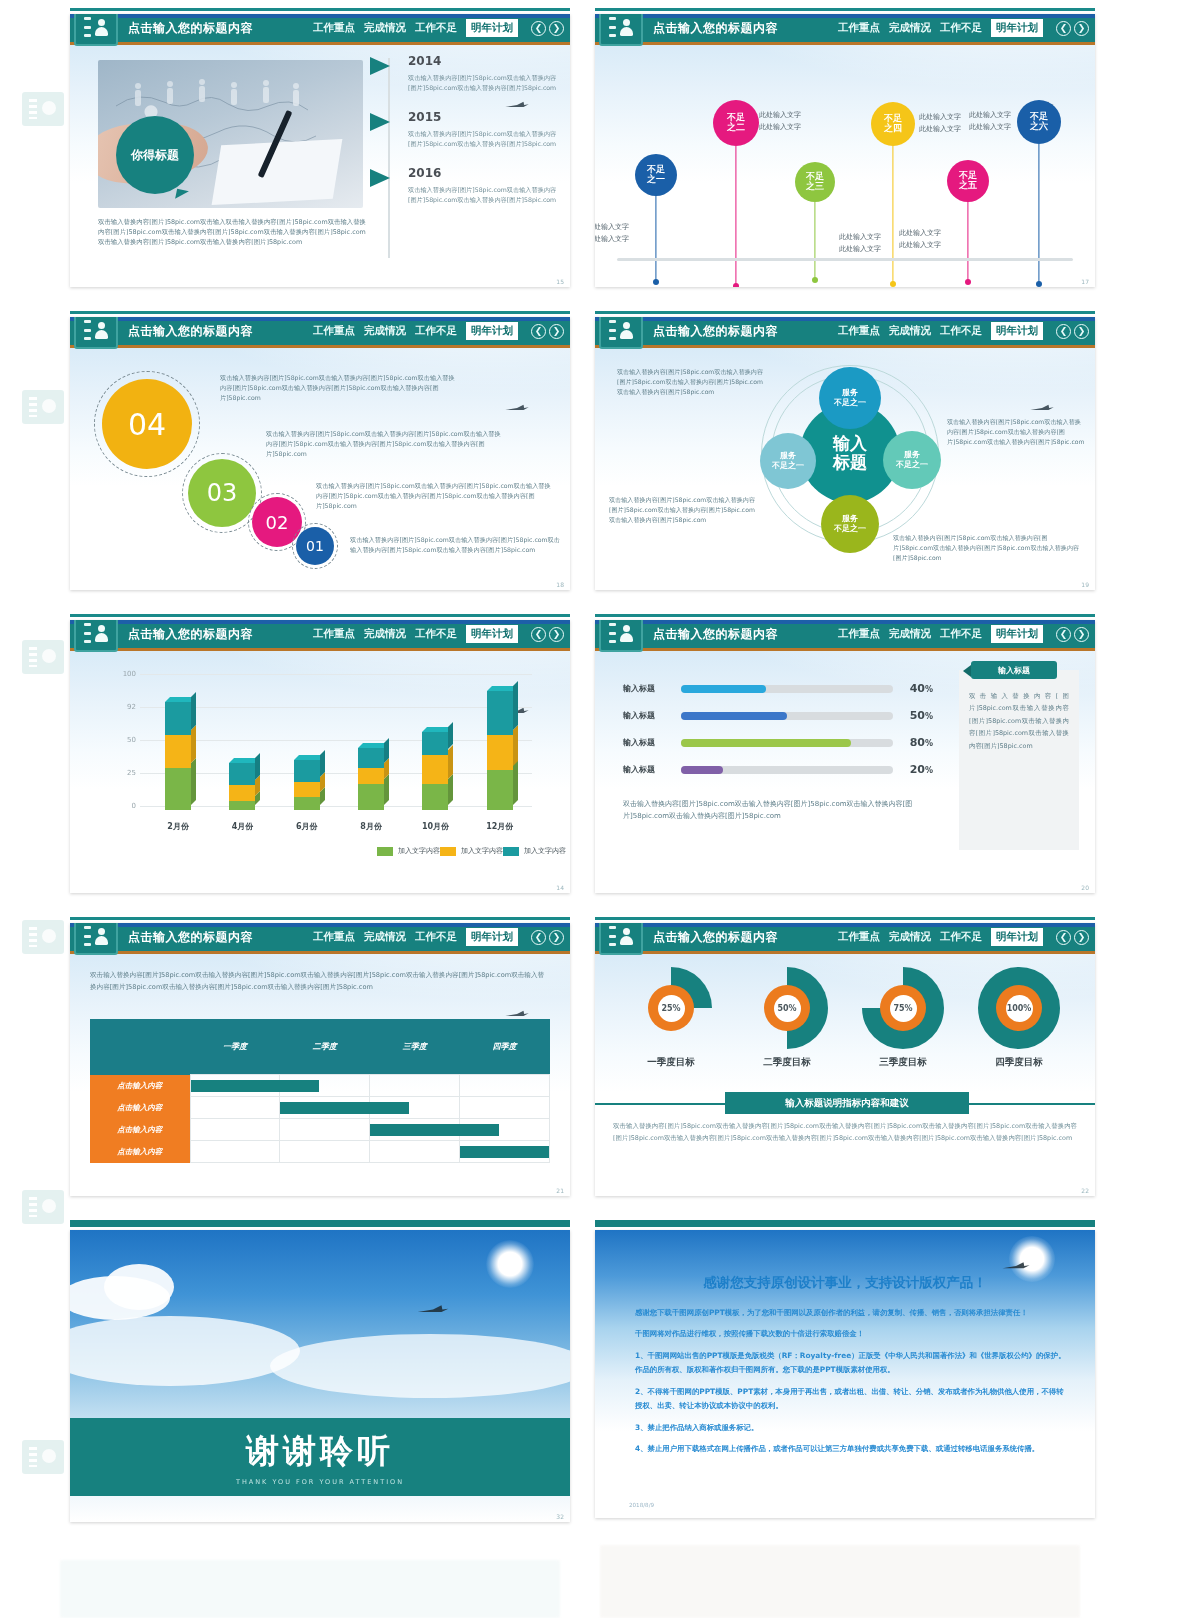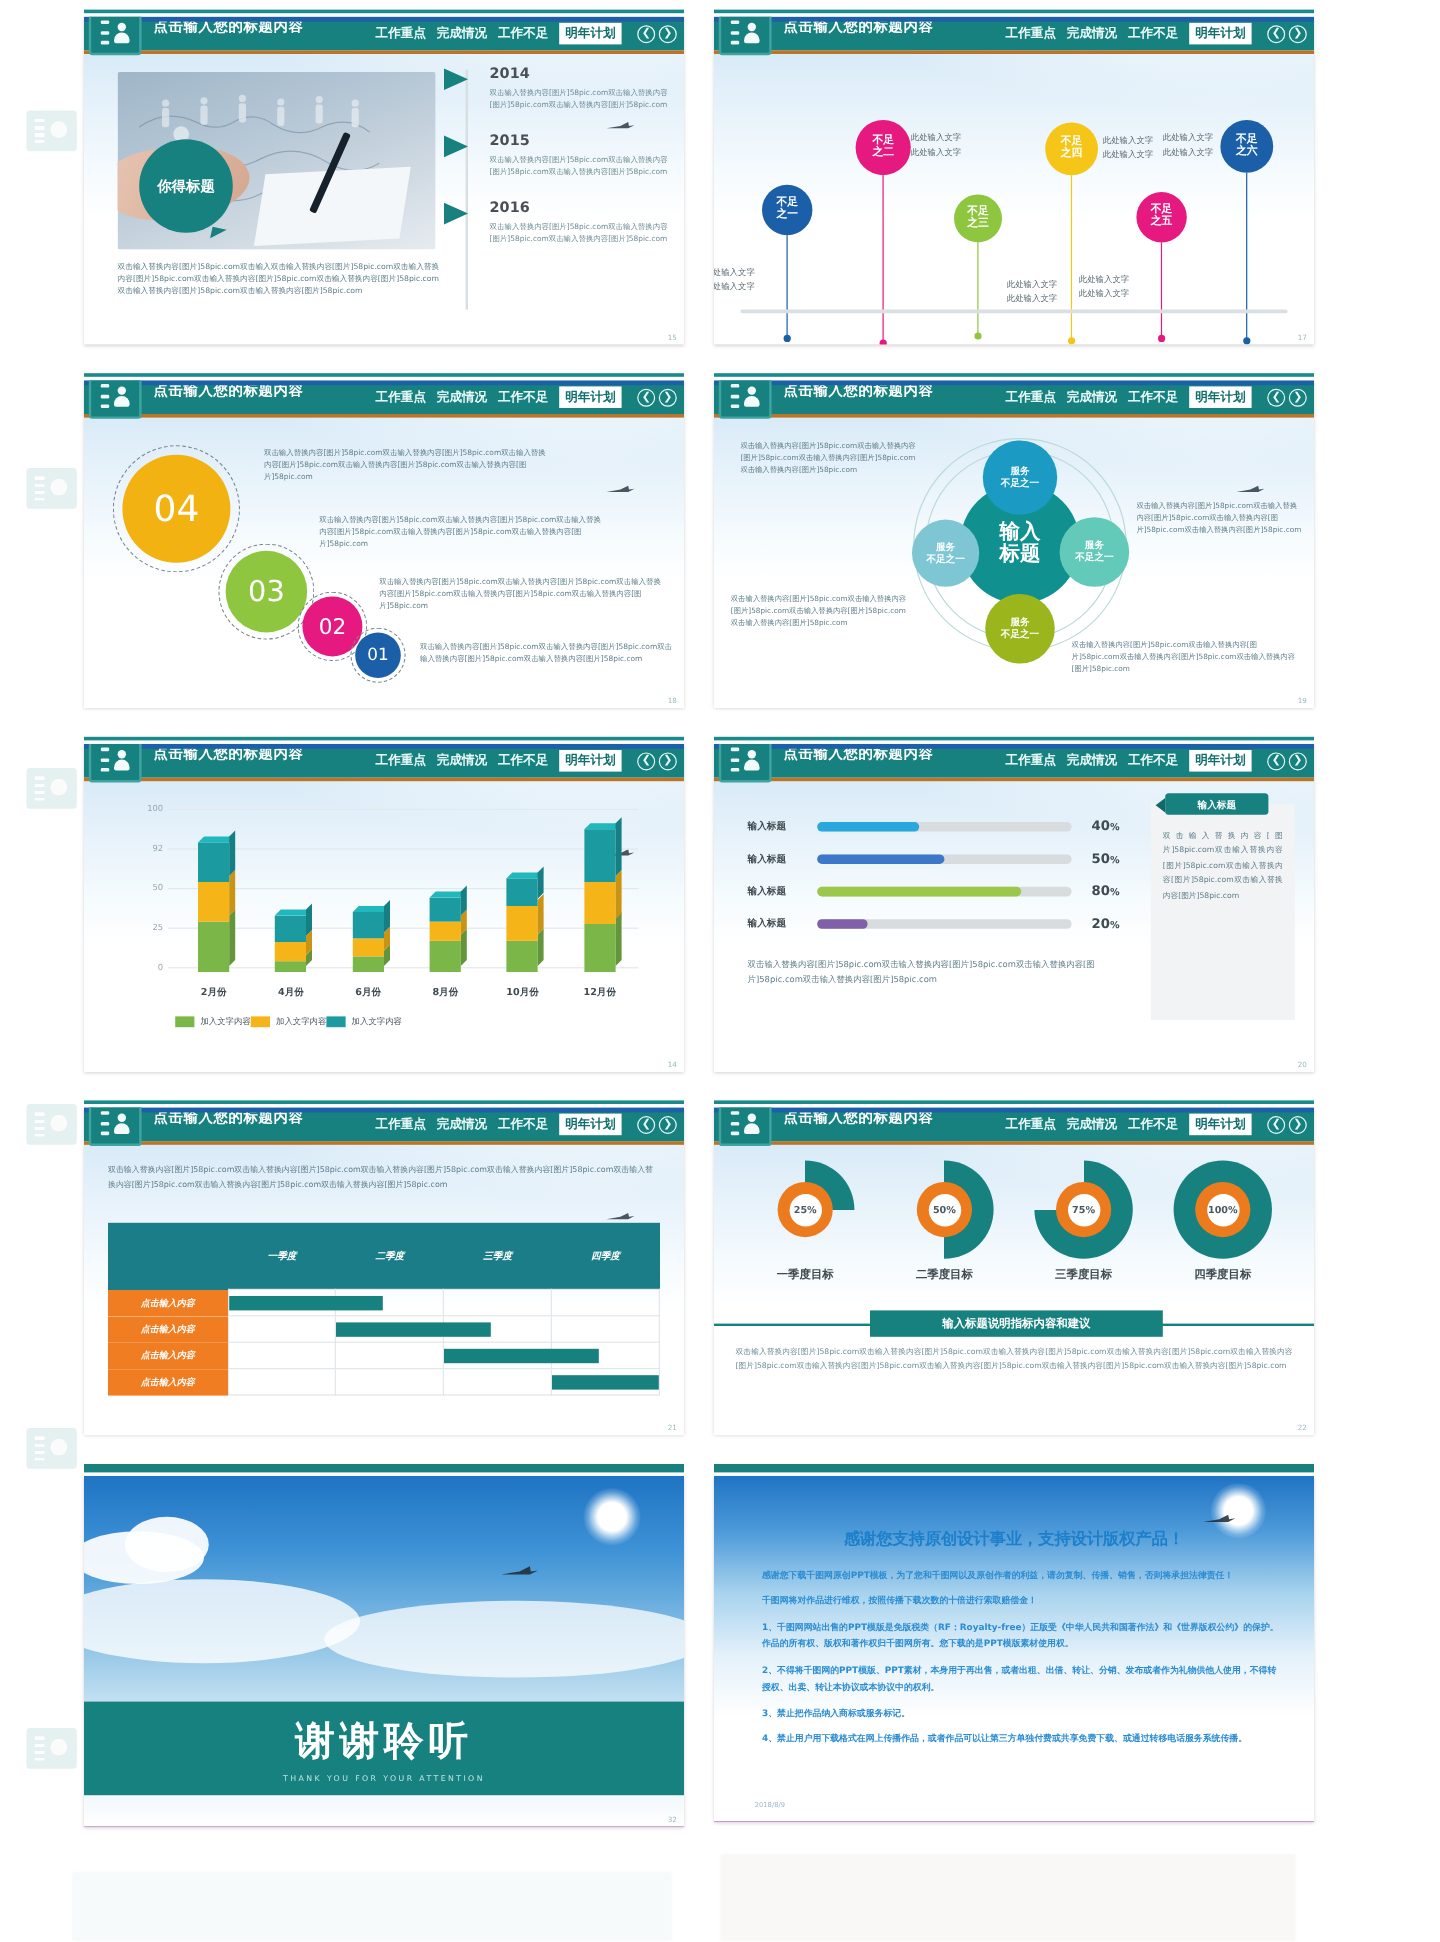--- a/index.html
+++ b/index.html
@@ -24,35 +24,35 @@
   .ghost-badge::after{content:"";position:absolute;left:20px;top:9px;width:14px;height:14px;border-radius:50%;background:#fff;opacity:.8;}
 
   .page{ position:absolute; left:0; top:0; width:1200px; height:1618px; }
 
   
   .deck{ position:absolute; top:0; width:500px; }
   .col-left{ left:70px; }
   .col-right{ left:595px; }
 
   .slide{
-    position:relative; width:500px; background:#a21caf;
+    position:relative; width:500px; background:#84cc16;
     box-shadow:0 1px 3px rgba(0,0,0,.18);
     margin-bottom:24px; overflow:hidden;
   }
   .slide.sky{
     background:
       radial-gradient(120% 70% at 85% -10%, #ffffff 0%, rgba(255,255,255,0) 55%),
       linear-gradient(#cfe6f6 0%, #e5f1fa 26%, #f6fbfe 48%, #ffffff 62%, #ffffff 100%);
   }
   
   .toprule{ width:500px;height:3px;background:#1a8a8a; margin-bottom:3px;}
   .toprule2{ width:500px;height:7px;background:#17817f; margin-bottom:0;}
 
   
-  .hdr{ position:relative; height:28px; background:#17817f; display:flex; }
+  .hdr{ position:relative; height:28px; background:#17817f; display:flex; align-items:center; }
   .hdr-strip{ position:absolute; left:0; right:0; top:0; height:4px; background:#1d5fa8;}
   .hdr-under{ position:absolute; left:0; right:0; bottom:-3px; height:3px; background:#b9762a; }
   .hdr-badge{
     position:absolute; left:4px; top:-6px; width:44px; height:38px; background:#17817f;
     border:2px solid #3fa3a0; border-radius:3px; display:flex; align-items:center; justify-content:center;
   }
   .hdr-badge .dots{ width:7px;height:20px;display:flex;flex-direction:column;justify-content:space-between;margin-right:3px;}
   .hdr-badge .dots i{display:block;width:7px;height:3px;background:#eaf7f6;border-radius:1px;}
   .hdr-badge .person{ width:15px;height:17px;position:relative;}
   .hdr-badge .person::before{content:"";position:absolute;left:4px;top:0;width:7px;height:7px;border-radius:50%;background:#f2fbfa;}
@@ -135,21 +135,21 @@
   .chart .yl{ position:absolute; left:10px; width:26px; text-align:right; font-size:7px; color:#9aa7ad; transform:translateY(-50%);}
   .bars{ position:absolute; left:46px; right:8px; bottom:24px; top:10px; display:flex; justify-content:space-around; align-items:flex-end;}
   .bar{ position:relative; width:26px; display:flex;flex-direction:column-reverse;}
   .bar .seg{ position:relative; width:26px;}
   .bar .seg::after{content:"";position:absolute;right:-5px;top:-5px;width:5px;height:100%;
      background:inherit; filter:brightness(.82); transform:skewY(-45deg); transform-origin:left top;}
   .bar .cap3d{position:absolute;left:0;top:-5px;width:26px;height:5px;background:inherit;filter:brightness(1.18);
      transform:skewX(-45deg); transform-origin:bottom left;}
   .xlabels{ position:absolute; left:46px; right:8px; bottom:2px; display:flex; justify-content:space-around;}
   .xlabels span{ font-size:8px; font-weight:700; color:#3f4a50; width:46px; text-align:center;}
-  .legend{ position:absolute; left:46px; bottom:16px; width:420px; display:flex; justify-content:flex-start; }
+  .legend{ position:absolute; left:46px; bottom:16px; width:420px; display:flex; justify-content:flex-end; }
   .legend .li{ display:flex; align-items:center; gap:5px;}
   .legend .sw{ width:16px;height:9px;display:block;}
   .legend .lt{ font-size:7px; color:#49555b;}
 
   
   .prog{ position:absolute; left:28px; top:34px; width:310px;}
   .prow{ display:flex; align-items:center; margin-bottom:14px;}
   .prow .lbl{ width:58px; font-size:8px; color:#3f4a50; font-weight:700;}
   .prow .track{ position:relative; flex:1; height:8px; border-radius:5px; background:#d8dcdf;}
   .prow .fill{ position:absolute; left:0; top:0; height:8px; border-radius:5px;}

